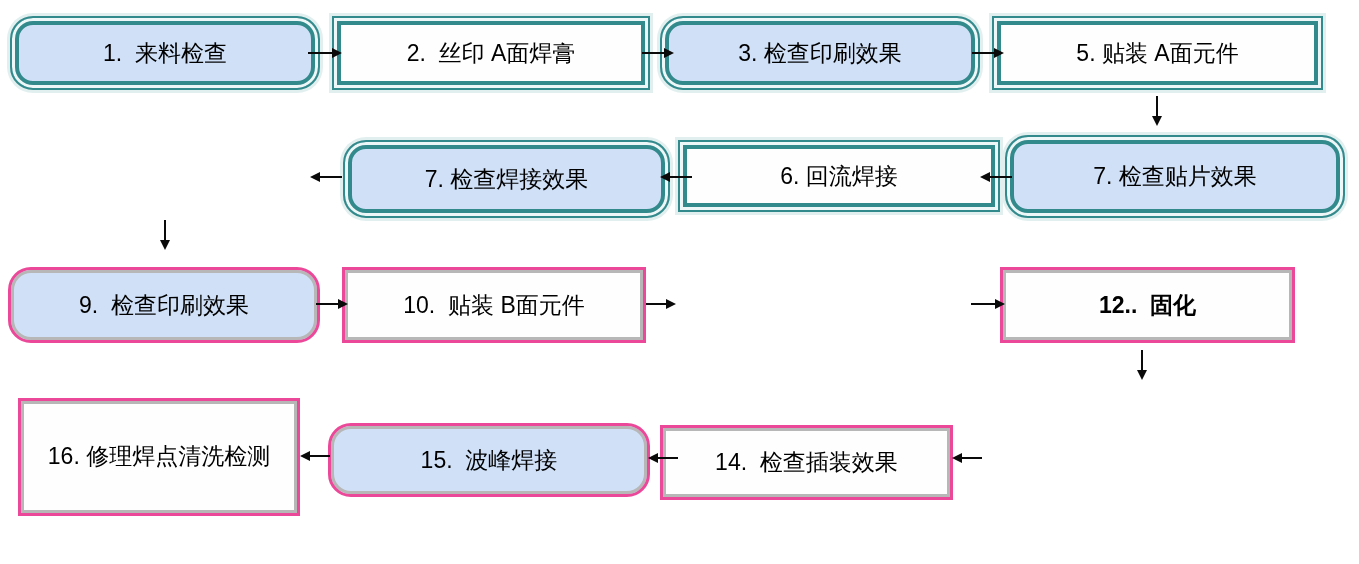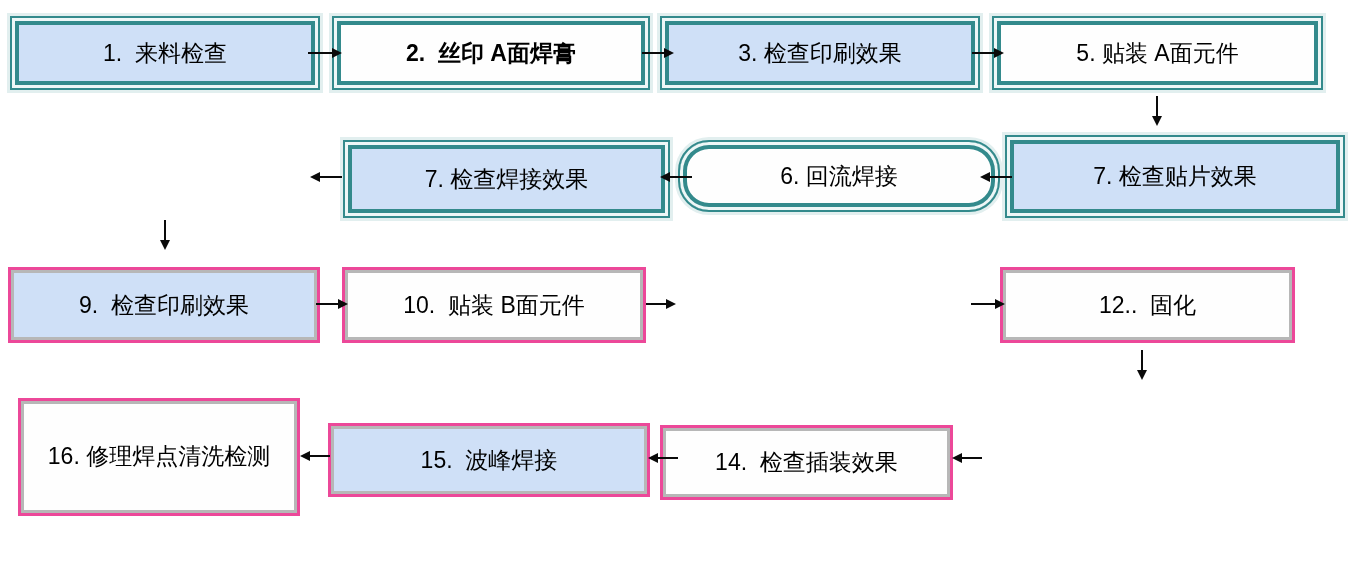--- a/index.html
+++ b/index.html
@@ -17,21 +17,21 @@
   
   .ornate{
     border:2px solid #338a8c;
     box-shadow:inset 0 0 0 3px #eef7f7, inset 0 0 0 7px #338a8c, 0 0 0 3px #e2efef;
   }
   
   .simple{
     border:3px solid #ec4899;
     box-shadow:inset 0 0 0 3px #b7b7b7;
   }
-  .blue{background:#cfe0f7;}
+  .blue{background:#cfe0f7;border-radius:23px;}
   .white{background:#fefefe;}
   .tall span{line-height:2.05;}
   
   .harrow{position:absolute;height:2px;background:#0a0a0a;z-index:3;}
   .harrow.right::after{
     content:"";position:absolute;right:-2px;top:-4px;width:0;height:0;
     border-left:10px solid #0a0a0a;border-top:5px solid transparent;border-bottom:5px solid transparent;
   }
   .harrow.left::before{
     content:"";position:absolute;left:-2px;top:-4px;width:0;height:0;
@@ -44,55 +44,55 @@
   }
 </style>
 </head>
 <body>
 
 <div id="canvas">
 
   <div class="box ornate blue" style="left:10px;top:16px;width:310px;height:74px;">
     <span>1.  来料检查</span>
   </div>
-  <div class="box ornate white" style="left:332px;top:16px;width:318px;height:74px;font-weight:bold;">
+  <div class="box ornate white" style="left:332px;top:16px;width:318px;height:74px;">
     <span>2.  丝印 A面焊膏</span>
   </div>
   <div class="box ornate blue" style="left:660px;top:16px;width:320px;height:74px;">
     <span>3. 检查印刷效果</span>
   </div>
   <div class="box ornate white" style="left:992px;top:16px;width:331px;height:74px;">
     <span>5. 贴装 A面元件</span>
   </div>
   <div class="harrow right" style="left:308px;top:52px;width:32px;"></div>
   <div class="harrow right" style="left:642px;top:52px;width:30px;"></div>
   <div class="harrow right" style="left:972px;top:52px;width:30px;"></div>
   <div class="varrow" style="left:1156px;top:96px;height:28px;"></div>
 
   <div class="box ornate blue" style="left:343px;top:140px;width:327px;height:78px;">
     <span>7. 检查焊接效果</span>
   </div>
-  <div class="box ornate white" style="left:678px;top:140px;width:322px;height:72px;border-radius:31px;">
+  <div class="box ornate white" style="left:678px;top:140px;width:322px;height:72px;">
     <span>6. 回流焊接</span>
   </div>
   <div class="box ornate blue" style="left:1005px;top:135px;width:340px;height:83px;">
     <span>7. 检查贴片效果</span>
   </div>
   <div class="harrow left" style="left:982px;top:176px;width:30px;"></div>
   <div class="harrow left" style="left:662px;top:176px;width:30px;"></div>
   <div class="harrow left" style="left:312px;top:176px;width:30px;"></div>
   <div class="varrow" style="left:164px;top:220px;height:28px;"></div>
 
   <div class="box simple blue" style="left:8px;top:267px;width:312px;height:76px;">
     <span>9.  检查印刷效果</span>
   </div>
   <div class="box simple white" style="left:342px;top:267px;width:304px;height:76px;">
     <span>10.  贴装 B面元件</span>
   </div>
-  <div class="box simple white" style="left:1000px;top:267px;width:295px;height:76px;">
+  <div class="box simple white" style="left:1000px;top:267px;width:295px;height:76px;font-weight:bold;">
     <span>12..  固化</span>
   </div>
   <div class="harrow right" style="left:316px;top:303px;width:30px;"></div>
   <div class="harrow right" style="left:646px;top:303px;width:28px;"></div>
   <div class="harrow right" style="left:971px;top:303px;width:32px;"></div>
   <div class="varrow" style="left:1141px;top:350px;height:28px;"></div>
 
   <div class="box simple white tall" style="left:18px;top:398px;width:282px;height:118px;">
     <span>16. 修理焊点清洗检测</span>
   </div>

